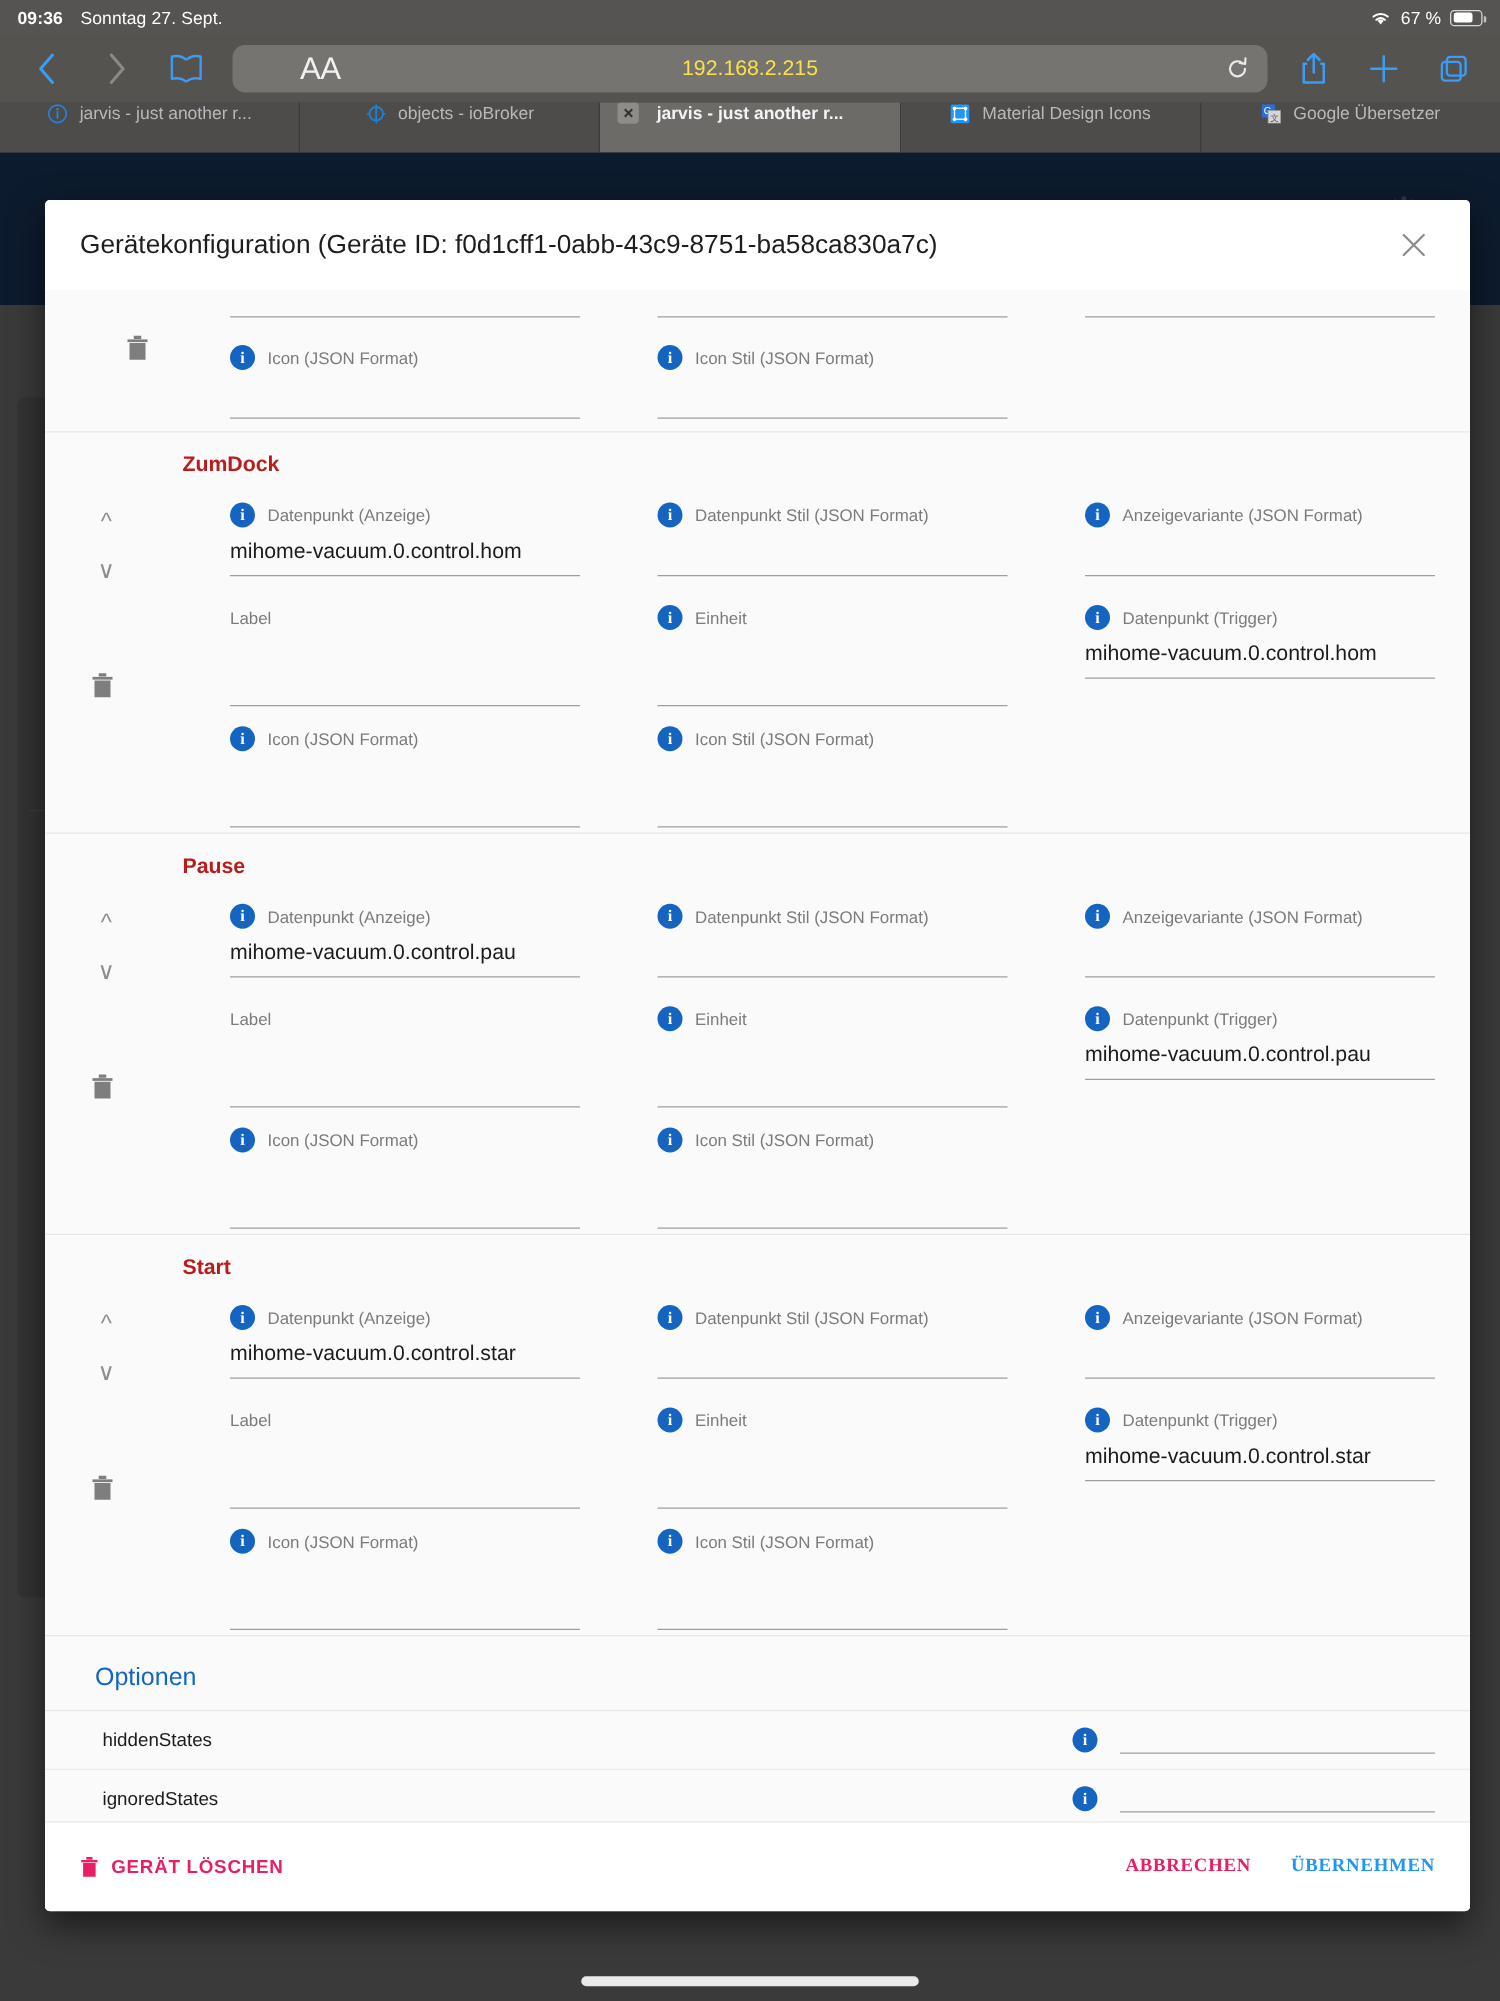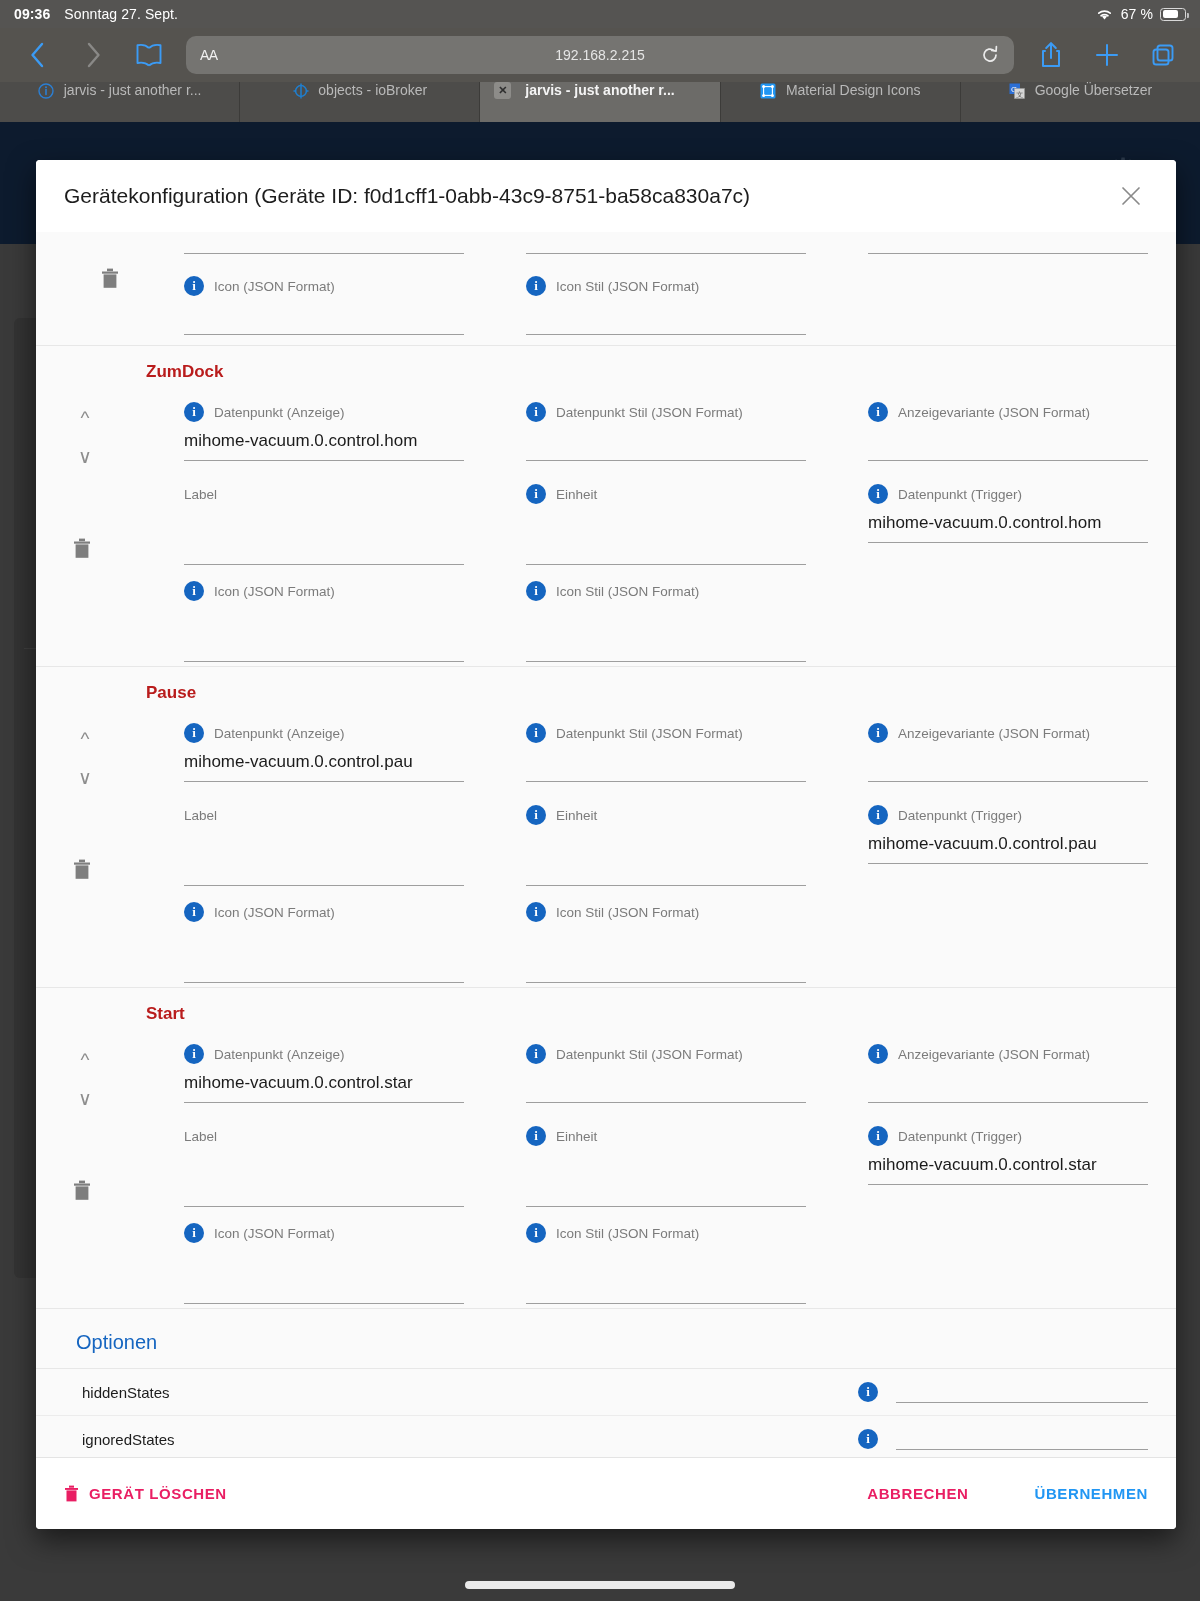--- a/index.html
+++ b/index.html
@@ -41,24 +41,24 @@
   .toolbar {
     height: 54px; width: 1200px; background: #55534f;
     display: flex; align-items: center; padding: 0 18px; gap: 18px;
   }
   .tb-btn { width: 38px; height: 38px; display:flex; align-items:center; justify-content:center; }
   .urlbar {
     flex: 1; height: 38px; background: #757471; border-radius: 10px;
     display: flex; align-items: center; padding: 0 14px; position: relative;
   }
   .aa { color: #f1f1f1; font-size: 16px; letter-spacing:-.5px; }
-  .aa b { font-size: 14px; font-weight: 400; }
+  .aa b { font-size: 25px; font-weight: 400; margin-left: 40px; }
   .url-text {
     position: absolute; left:0; right:0; text-align:center;
-    color:#e5e5e5; font-size:14px;
+    color:#fde047; font-size:17px;
   }
   .reload { margin-left:auto; color:#e8e8e8; }
 
   
   .tabstrip { height: 40px; width: 1200px; background: #4d4c4a; display:flex; }
   .tab {
     flex: 1; display: flex; align-items: flex-start; justify-content: center;
     gap: 9px; font-size: 14px; color: #b9b9b9;
     border-right: 1px solid #3c3b39; position: relative;
     padding: 0 10px; overflow: hidden; white-space: nowrap;
@@ -118,21 +118,21 @@
   }
   .dlg-foot {
     height: 72px; flex: none; background: #ffffff;
     border-top: 1px solid #e4e4e4;
     display: flex; align-items: center; padding: 0 28px;
   }
   .btn-del {
     display:flex; align-items:center; gap:10px;
     color:#e91e63; font-size:15px; font-weight:600; letter-spacing:.6px;
   }
-  .foot-right { margin-left:auto; display:flex; align-items:center; gap:66px; }
+  .foot-right { margin-left:auto; display:flex; align-items:center; gap:32px;font-family:Liberation Serif, serif; }
   .btn-cancel { color:#e91e63; font-size:15px; font-weight:600; letter-spacing:.6px;}
   .btn-apply  { color:#2196f3; font-size:15px; font-weight:600; letter-spacing:.6px;}
 
   
   .sec { border-bottom: 1px solid #e7e7e7; position: relative; padding: 0 28px; }
   .sec-title {
     font-size: 17px; font-weight: 700; color: #b91c1c; padding: 16px 0 4px 82px;
   }
   .grid {
     display: grid; grid-template-columns: 1fr 1fr 1fr;

